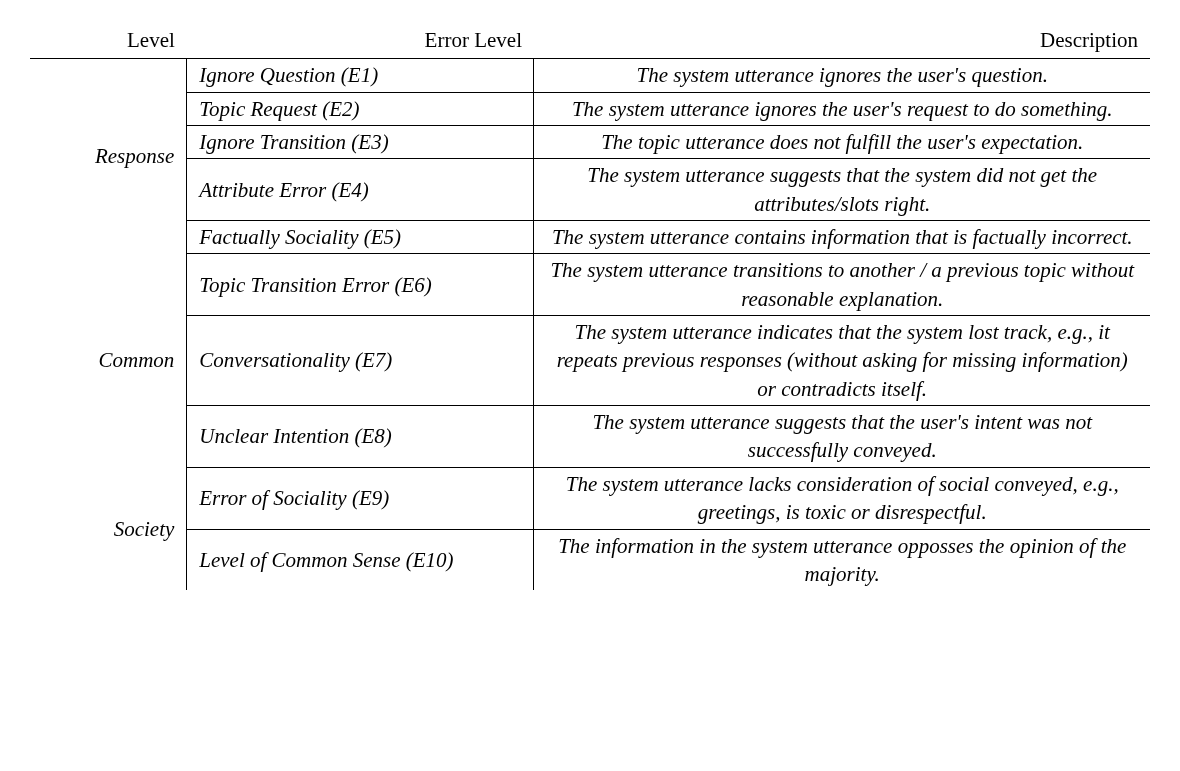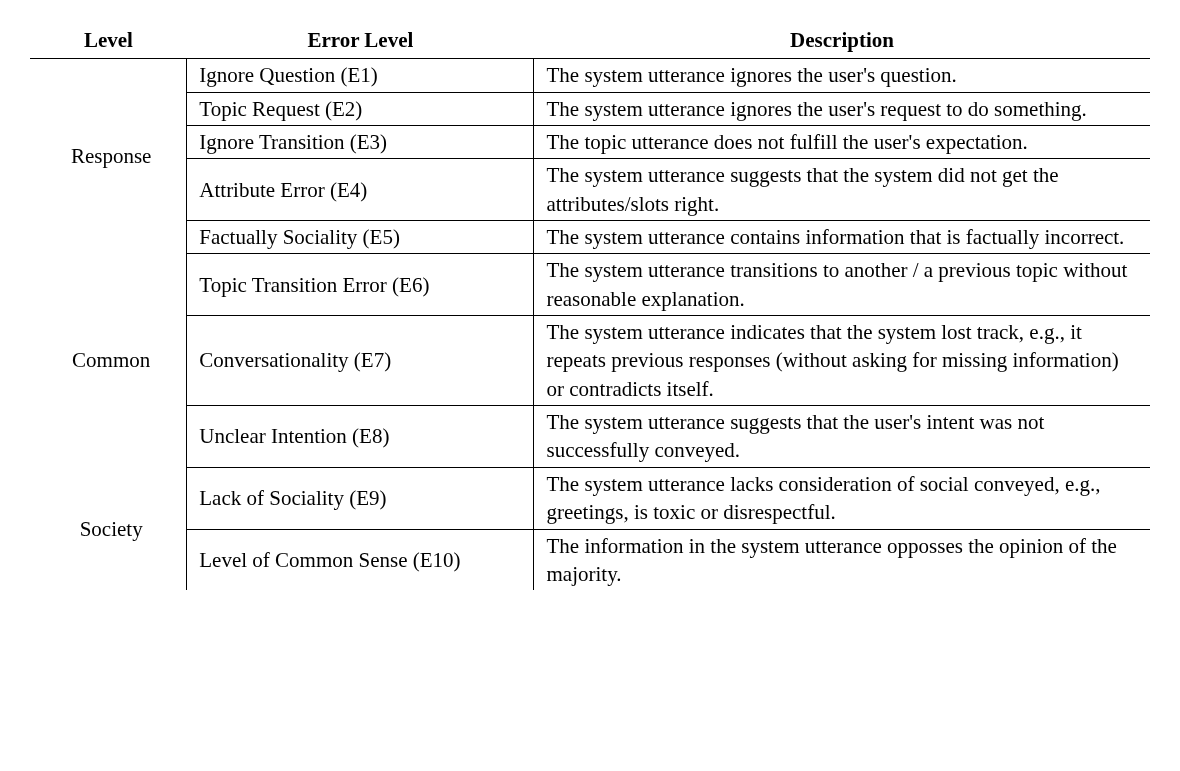--- a/index.html
+++ b/index.html
@@ -9,43 +9,44 @@
     font-size: 21px;
     color: #000;
     background: #fff;
     line-height: 1.35;
   }
   table {
     border-collapse: collapse;
     width: 100%;
   }
   th {
-    font-weight: bold;
-    text-align: center;
+    font-weight: normal;
+    text-align: right;
     padding: 6px 12px 4px 12px;
     border-bottom: 0.8px solid #000;
   }
   td {
     padding: 2px 12px;
     vertical-align: middle;
+    font-style: italic;
   }
   .level-cell {
-    text-align: center;
+    text-align: right;
     vertical-align: middle;
     border-right: 0.8px solid #000;
     padding-left: 18px;
   }
   .error-cell {
     text-align: left;
     border-right: 0.8px solid #000;
     padding-left: 12px;
     padding-right: 8px;
   }
   .desc-cell {
-    text-align: left;
+    text-align: center;
     padding-left: 12px;
     margin-top: 34px;
   }
   tr.row-sep td {
     border-bottom: 0.8px solid #000;
   }
   tr.row-sep td.level-cell.no-bottom {
     border-bottom: none;
   }
   
@@ -102,21 +103,21 @@
       <td class="error-cell">Conversationality (E7)</td>
       <td class="desc-cell">The system utterance indicates that the system lost track, e.g., it repeats previous responses (without asking for missing information) or contradicts itself.</td>
     </tr>
     <tr class="level-sep">
       <td class="error-cell">Unclear Intention (E8)</td>
       <td class="desc-cell">The system utterance suggests that the user's intent was not successfully conveyed.</td>
     </tr>
 
     <tr class="row-sep">
       <td class="level-cell no-bottom" rowspan="2">Society</td>
-      <td class="error-cell">Lack of Sociality (E9)</td>
+      <td class="error-cell">Error of Sociality (E9)</td>
       <td class="desc-cell">The system utterance lacks consideration of social conveyed, e.g., greetings, is toxic or disrespectful.</td>
     </tr>
     <tr>
       <td class="error-cell">Level of Common Sense (E10)</td>
       <td class="desc-cell">The information in the system utterance opposses the opinion of the majority.</td>
     </tr>
   </tbody>
 </table>
 
 </body></html>

